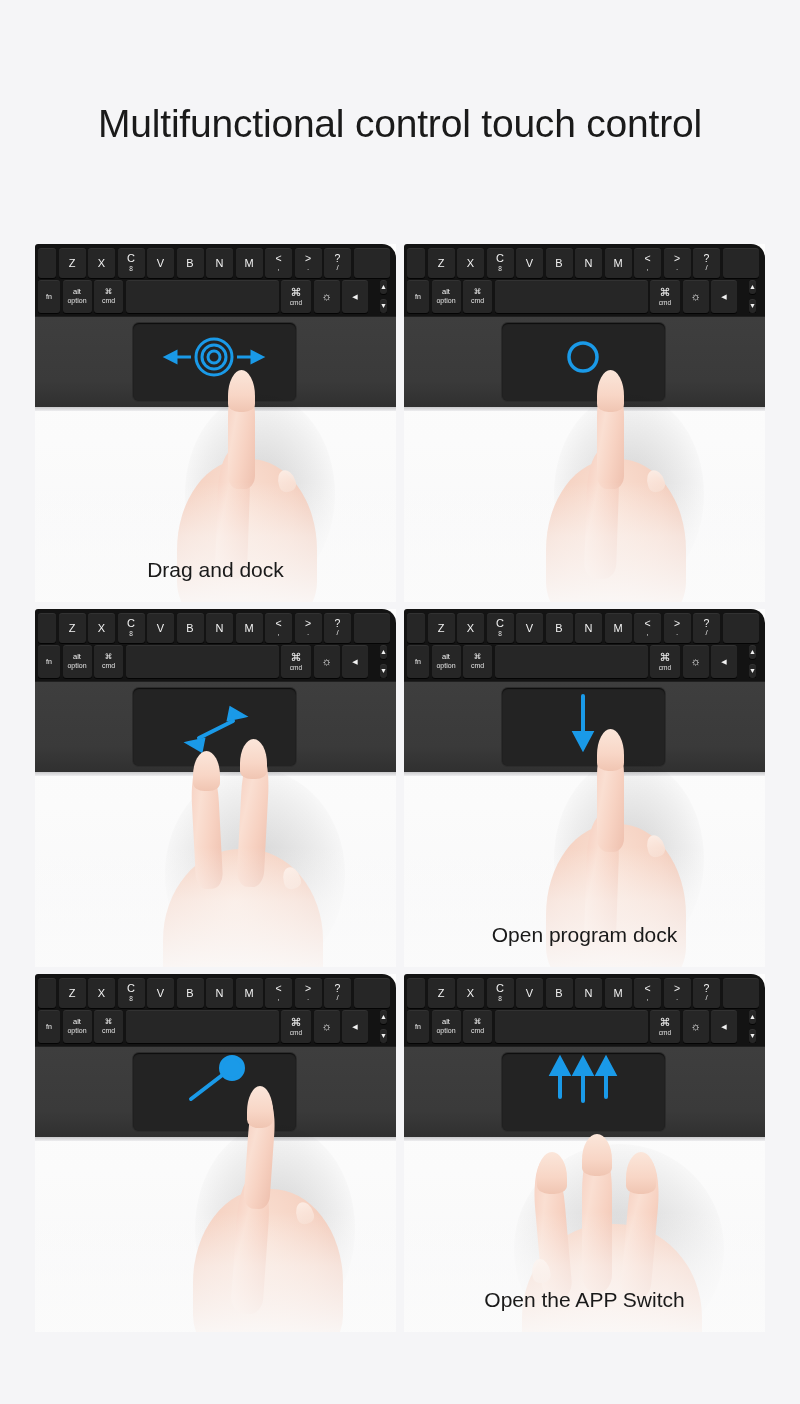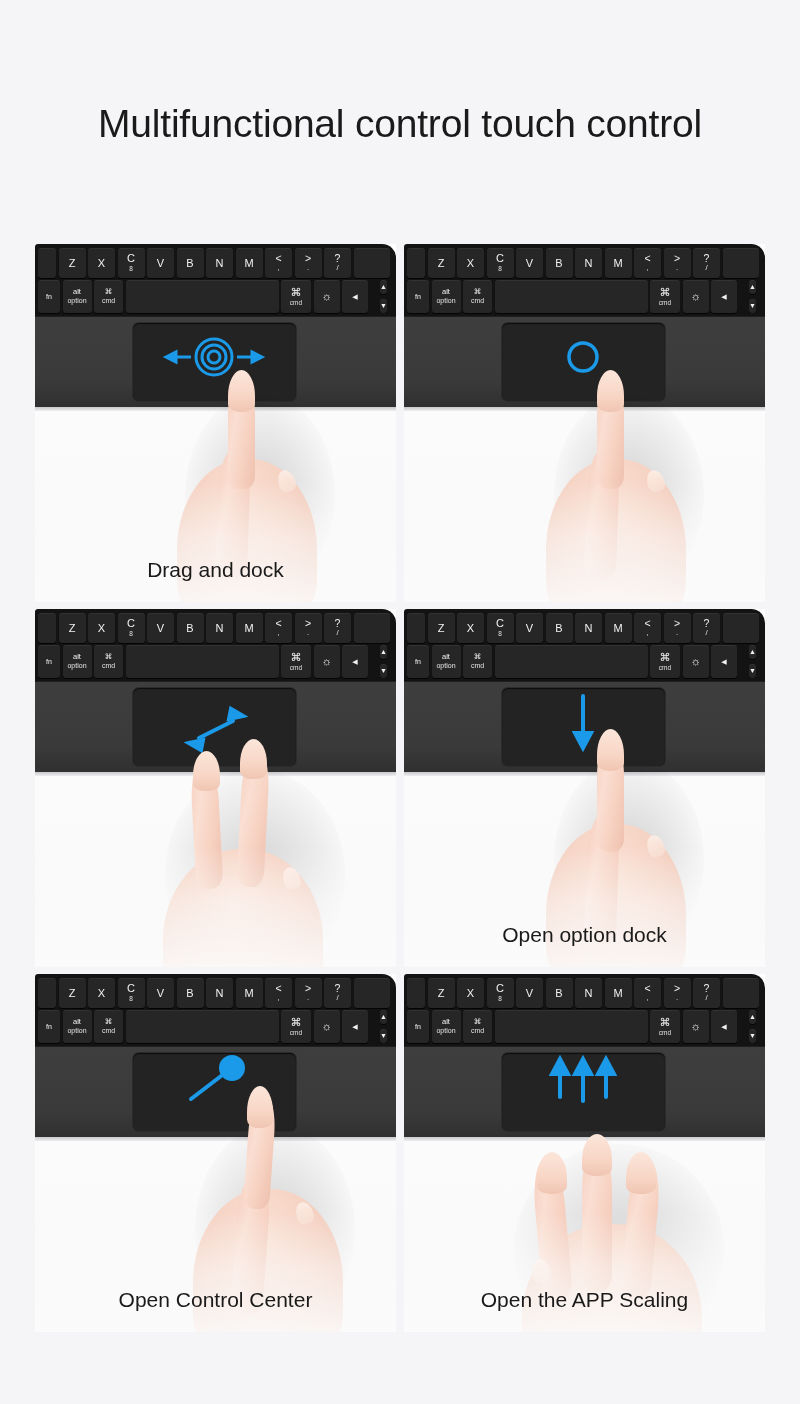--- a/index.html
+++ b/index.html
@@ -607,21 +607,21 @@
     <div class="hand">
       <div class="shadowblob" style="left:150px; top:150px; width:150px; height:200px;"></div>
       <div class="palm" style="left:142px; top:215px; width:140px; height:175px;"></div>
       <div class="finger" style="left:182px; top:205px; width:32px; height:130px; transform:rotate(2deg);"></div>
       <div class="finger" style="left:193px; top:128px; width:27px; height:115px;"></div>
       <div class="fingertip" style="left:193px; top:120px; width:27px; height:42px;"></div>
       <div class="nail" style="left:243px; top:226px; width:17px; height:22px; transform:rotate(-18deg);"></div>
     </div>
     <div class="handfade"></div>
 
-    <div class="caption">Open option dock</div>
+    <div class="caption">Open program dock</div>
   </div>
 
   <div class="panel">
     <div class="photo-lower"></div>
 
     <div class="keyboard">
       <div class="kb-row row1">
         <div class="key half"></div>
         <div class="key letter">
             <span class="top">Z</span>
@@ -704,21 +704,20 @@
     <div class="hand">
       <div class="shadowblob" style="left:160px; top:150px; width:160px; height:210px;"></div>
       <div class="palm" style="left:158px; top:215px; width:150px; height:180px;"></div>
       <div class="finger" style="left:200px; top:200px; width:32px; height:140px; transform:rotate(4deg);"></div>
       <div class="finger" style="left:212px; top:120px; width:26px; height:115px; transform:rotate(4deg);"></div>
       <div class="fingertip" style="left:212px; top:112px; width:26px; height:42px;"></div>
       <div class="nail" style="left:261px; top:228px; width:17px; height:22px; transform:rotate(-18deg);"></div>
     </div>
     <div class="handfade"></div>
 
-    <div class="caption">Open Control Center</div>
   </div>
 
   <div class="panel">
     <div class="photo-lower"></div>
 
     <div class="keyboard">
       <div class="kb-row row1">
         <div class="key half"></div>
         <div class="key letter">
             <span class="top">Z</span>
@@ -808,16 +807,16 @@
       <div class="finger" style="left:133px; top:185px; width:30px; height:140px; transform:rotate(-5deg);"></div>
       <div class="fingertip" style="left:133px; top:178px; width:30px; height:42px;"></div>
       <div class="finger" style="left:178px; top:168px; width:30px; height:150px;"></div>
       <div class="fingertip" style="left:178px; top:160px; width:30px; height:42px;"></div>
       <div class="finger" style="left:222px; top:185px; width:30px; height:140px; transform:rotate(5deg);"></div>
       <div class="fingertip" style="left:222px; top:178px; width:30px; height:42px;"></div>
       <div class="nail" style="left:128px; top:285px; width:18px; height:24px; transform:rotate(-8deg);"></div>
     </div>
     <div class="handfade"></div>
 
-    <div class="caption">Open the APP Scaling</div>
+    <div class="caption">Open the APP Switch</div>
   </div>
 
 </div>
 
 </body></html>

